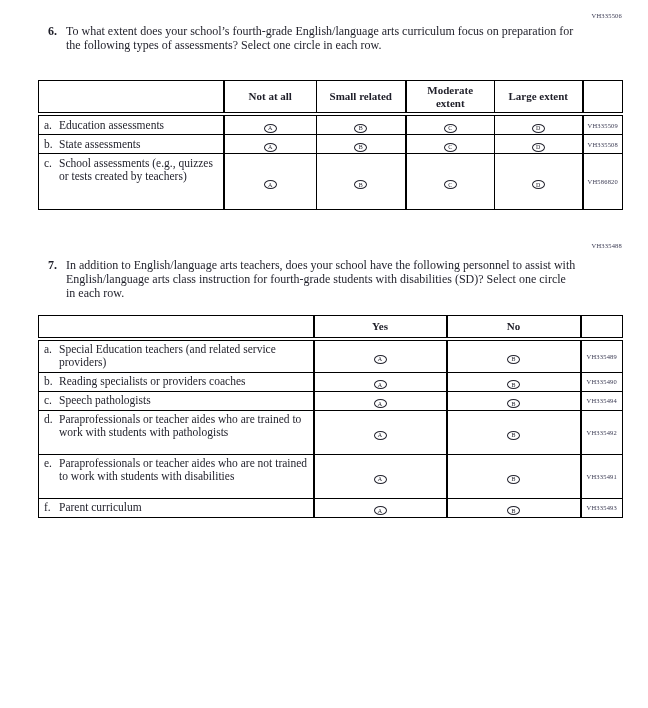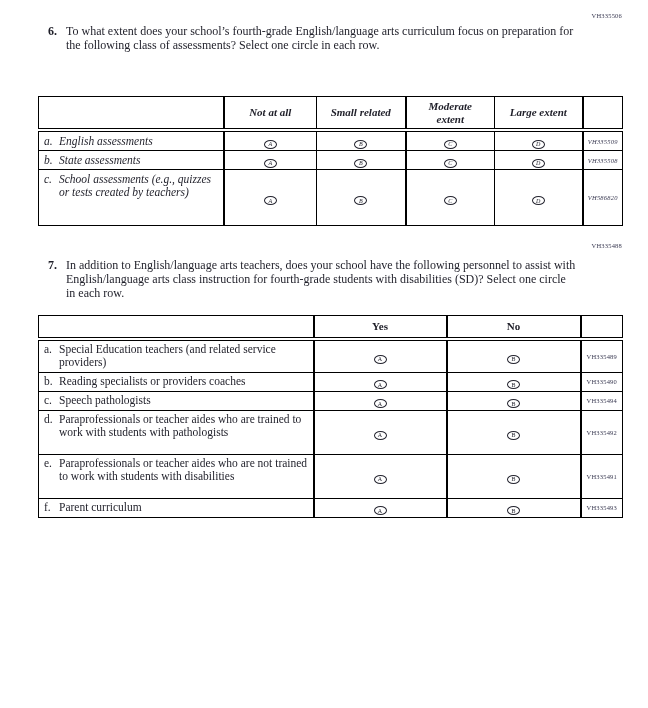--- a/index.html
+++ b/index.html
@@ -54,24 +54,24 @@
 </style>
 </head>
 <body>
 
 <div class="page">
 
   <div class="vcode" style="top:12px; right:26px;">VH335506</div>
 
   <div class="question" style="top:24px; left:48px;">
     <div class="qnum">6.</div>
-    <div class="qtext"><span>To what extent does your school’s fourth-grade English/language arts curriculum focus on preparation for the following class of assessments? Select </span><b>one</b><span> circle in each row.</span></div>
+    <div class="qtext"><span>To what extent does your school’s fourth-grade English/language arts curriculum focus on preparation for the following types of assessments? Select </span><b>one</b><span> circle in each row.</span></div>
   </div>
 
-  <table class="qtable" style="top:96px;font-style:italic;">
+  <table class="qtable" style="top:80px;">
     <colgroup>
       <col style="width:185px">
         <col style="width:93px">
         <col style="width:89px">
       <col style="width:89px">
         <col style="width:88px">
         <col style="width:40px">
     </colgroup>
     <tbody>
         <tr class="h31">
@@ -79,21 +79,21 @@
       <th class="sep-h">Not at all</th>
       <th class="sep-l">Small related</th>
       <th class="sep-h">Moderate extent</th>
       <th class="sep-l">Large extent</th>
       <th class="sep-h"></th>
     </tr>
     <tr class="data h19">
       <td class="label">
         <div class="lab">
               <span class="ltr">a.</span>
-              <span class="txt">English assessments</span>
+              <span class="txt">Education assessments</span>
             </div>
       </td>
       <td class="opt sep-h"><span class="oval">
               <span>A</span>
             </span></td>
       <td class="opt sep-l"><span class="oval">
               <span>B</span>
             </span></td>
       <td class="opt sep-h"><span class="oval">
               <span>C</span>

